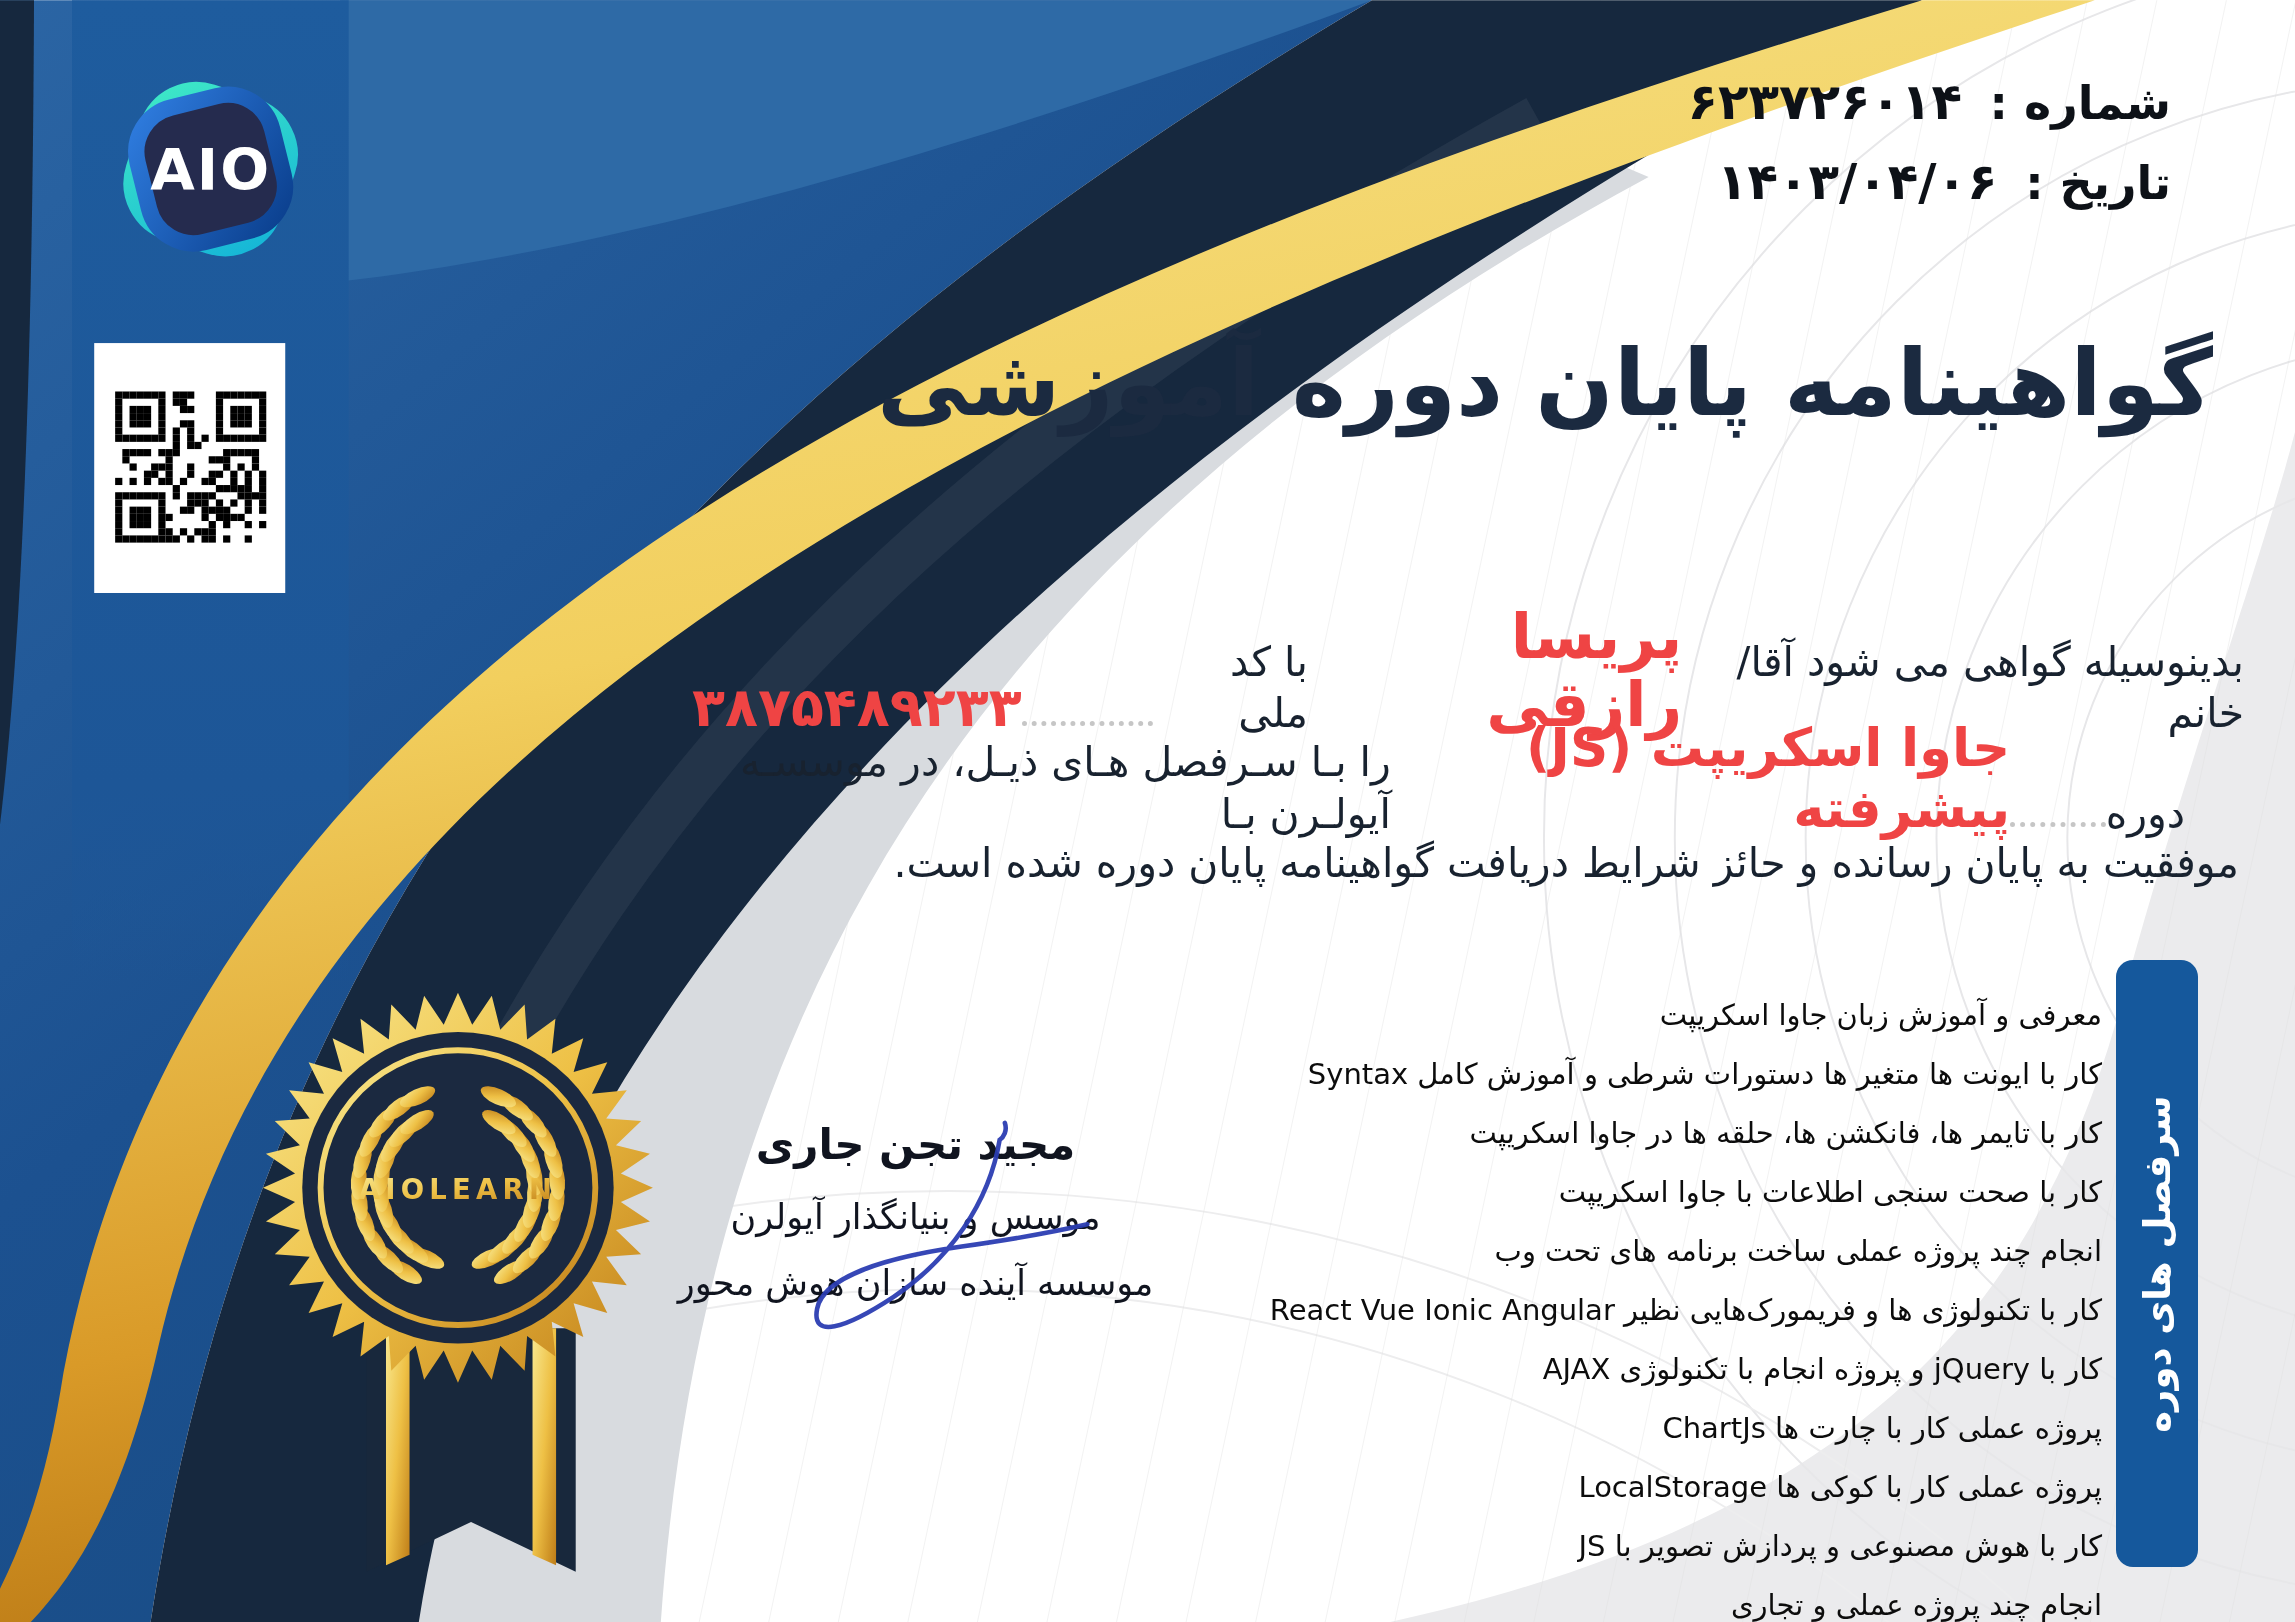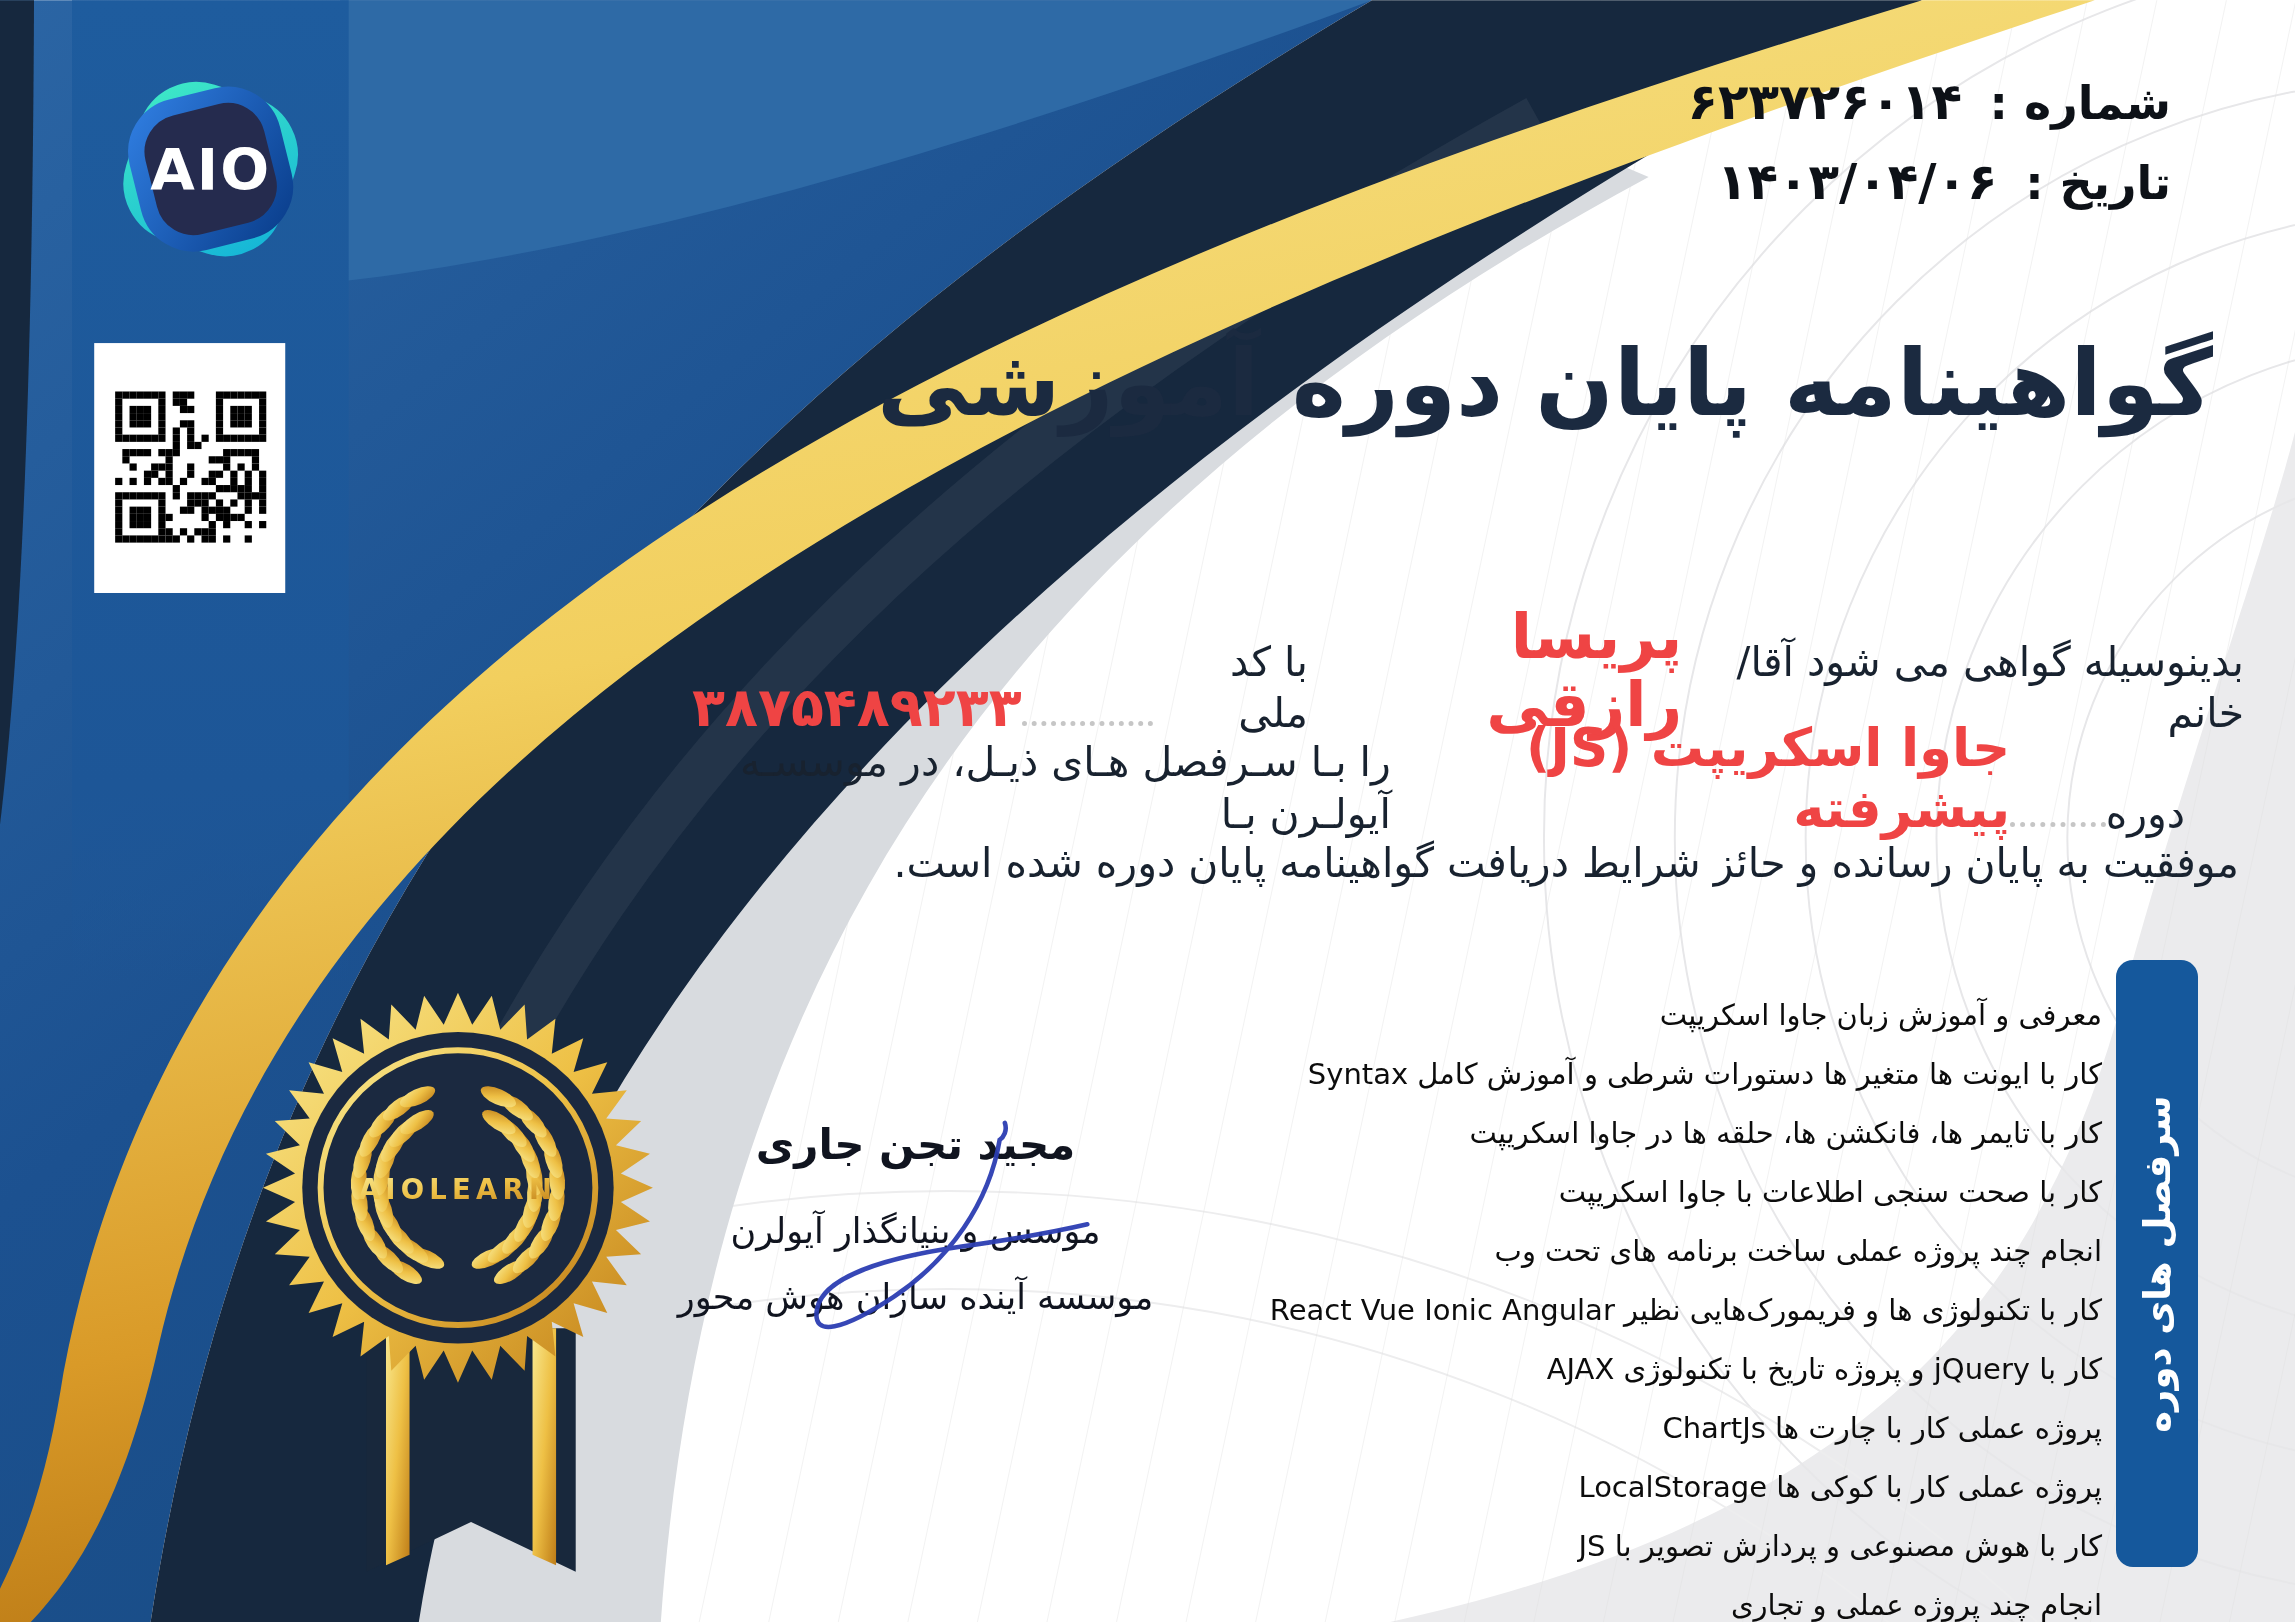--- a/index.html
+++ b/index.html
@@ -30,21 +30,21 @@
   #line2 .course{font-size:53px;line-height:1.15;}
   #line3{top:839px;right:56px;font-size:41px;color:#18222f;}
 
   .topics{position:absolute;top:980px;right:193px;width:982px;z-index:20;direction:rtl;text-align:right;color:#0c0c0c;}
   .topics .ti{font-size:29px;line-height:47px;height:47px;white-space:nowrap;margin-top:12px;}
 
   .sidebar-bar{position:absolute;left:2116px;top:960px;width:82px;height:607px;background:#15589c;border-radius:17px;z-index:15;}
   .sidebar-bar .vt{position:absolute;left:50%;top:50%;transform:translate(-50%,-50%) rotate(-90deg);color:#ffffff;font-weight:bold;font-size:37px;white-space:nowrap;direction:rtl;}
 
   .sig{position:absolute;left:667px;top:1120px;width:497px;text-align:center;direction:rtl;color:#10141f;z-index:20;}
-  .sig .sig-name{font-size:42px;font-weight:bold;margin-bottom:42px;}
+  .sig .sig-name{font-size:42px;font-weight:bold;margin-bottom:28px;}
   .sig .sig-role{font-size:35px;margin-bottom:26px;}
   .sig .sig-org{font-size:35px;}
 </style>
 </head>
 <body>
 
 <div id="cert">
 
   <svg id="bg" viewBox="0 0 3508 2480" xmlns="http://www.w3.org/2000/svg">
     <defs>
@@ -424,21 +424,21 @@
 
   <div id="line3" class="txt">موفقیت به پایان رسانده و حائز شرایط دریافت گواهینامه پایان دوره شده است.</div>
 
   <div class="topics">
     <div class="ti">معرفی و آموزش زبان جاوا اسکریپت</div>
     <div class="ti">کار با ایونت ها متغیر ها دستورات شرطی و آموزش کامل Syntax</div>
     <div class="ti">کار با تایمر ها، فانکشن ها، حلقه ها در جاوا اسکریپت</div>
     <div class="ti">کار با صحت سنجی اطلاعات با جاوا اسکریپت</div>
     <div class="ti">انجام چند پروژه عملی ساخت برنامه های تحت وب</div>
     <div class="ti">کار با تکنولوژی ها و فریمورک‌هایی نظیر React Vue Ionic Angular</div>
-    <div class="ti">کار با jQuery و پروژه تاریخ با تکنولوژی AJAX</div>
+    <div class="ti">کار با jQuery و پروژه انجام با تکنولوژی AJAX</div>
     <div class="ti">پروژه عملی کار با چارت ها ChartJs</div>
     <div class="ti">پروژه عملی کار با کوکی ها LocalStorage</div>
     <div class="ti">کار با هوش مصنوعی و پردازش تصویر با JS</div>
     <div class="ti">انجام چند پروژه عملی و تجاری</div>
   </div>
 
   <div class="sidebar-bar">
     <span class="vt">سرفصل های دوره</span>
   </div>
 

